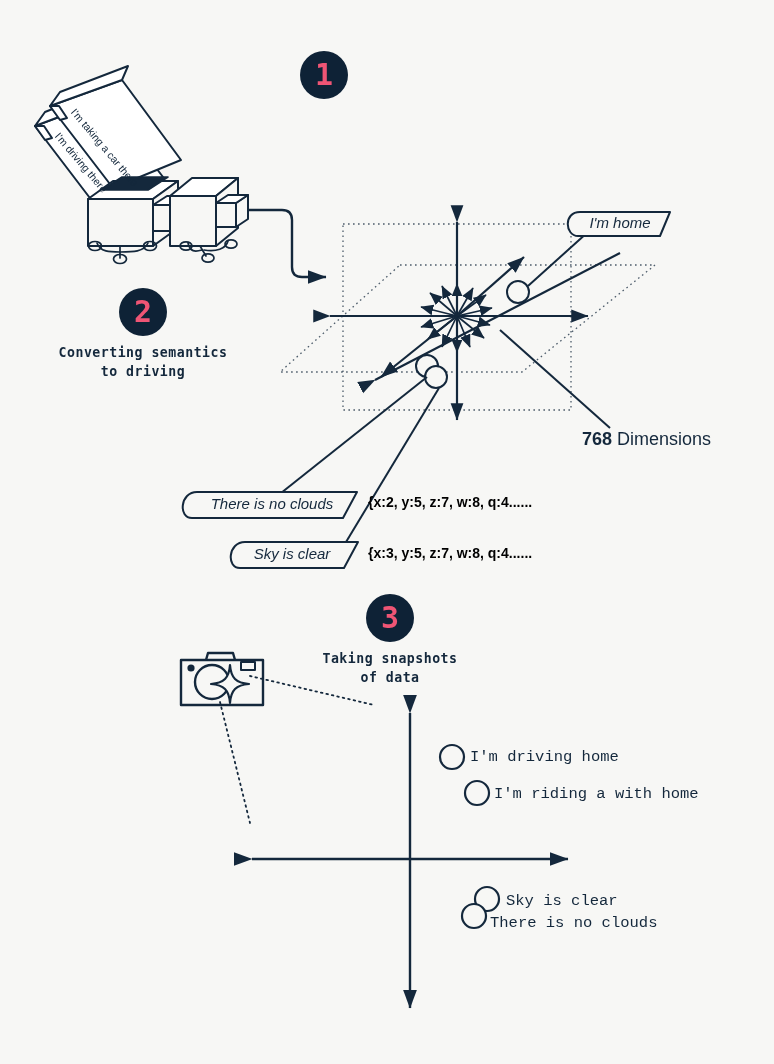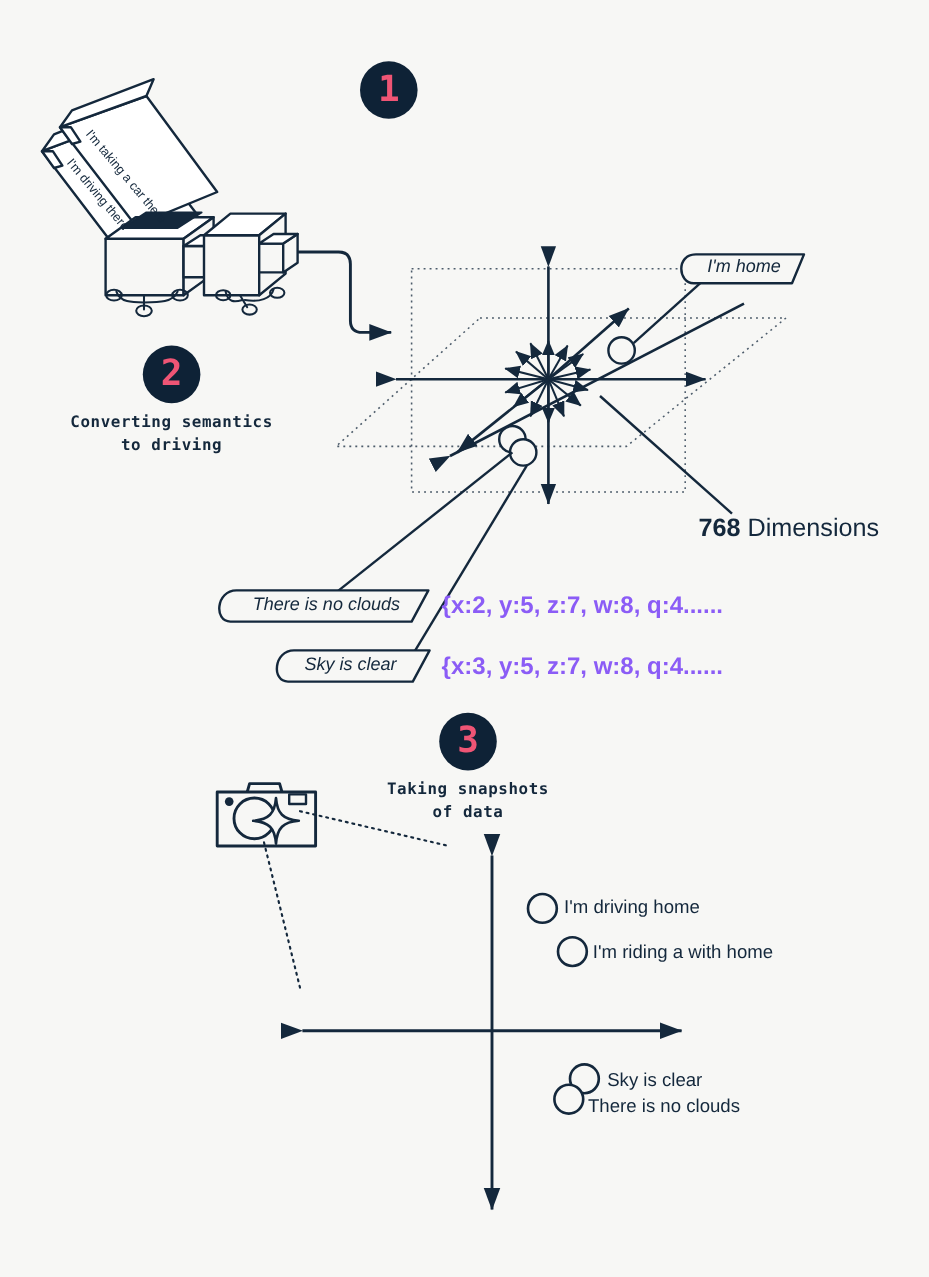--- a/index.html
+++ b/index.html
@@ -50,37 +50,37 @@
     font-size: 13.2px;
     font-weight: bold;
     letter-spacing: 0.5px;
     color: #14283c;
     text-align: center;
     line-height: 1.45;
     white-space: pre-line;
   }
   .plain-label {
     position: absolute;
-    font-family: Liberation Sans, sans-serif;
+    font-family: Liberation Mono, monospace;
     font-size: 15.5px;
     color: #14283c;
     white-space: nowrap;
   }
   .vec-label {
     position: absolute;
     font-family: "Liberation Sans", sans-serif;
-    font-size: 20px;
+    font-size: 14px;
     font-weight: bold;
-    color: #8b5cf6;
+    color: #000000;
     white-space: nowrap;
   }
   .dims-label {
     position: absolute;
     font-family: "Liberation Sans", sans-serif;
-    font-size: 21px;
+    font-size: 18px;
     color: #14283c;
     white-space: nowrap;
   }
   .dims-label .num { font-weight: bold; }
   .callout-text {
     position: absolute;
     font-family: "Liberation Sans", sans-serif;
     font-size: 15px;
     color: #14283c;
     white-space: nowrap;

